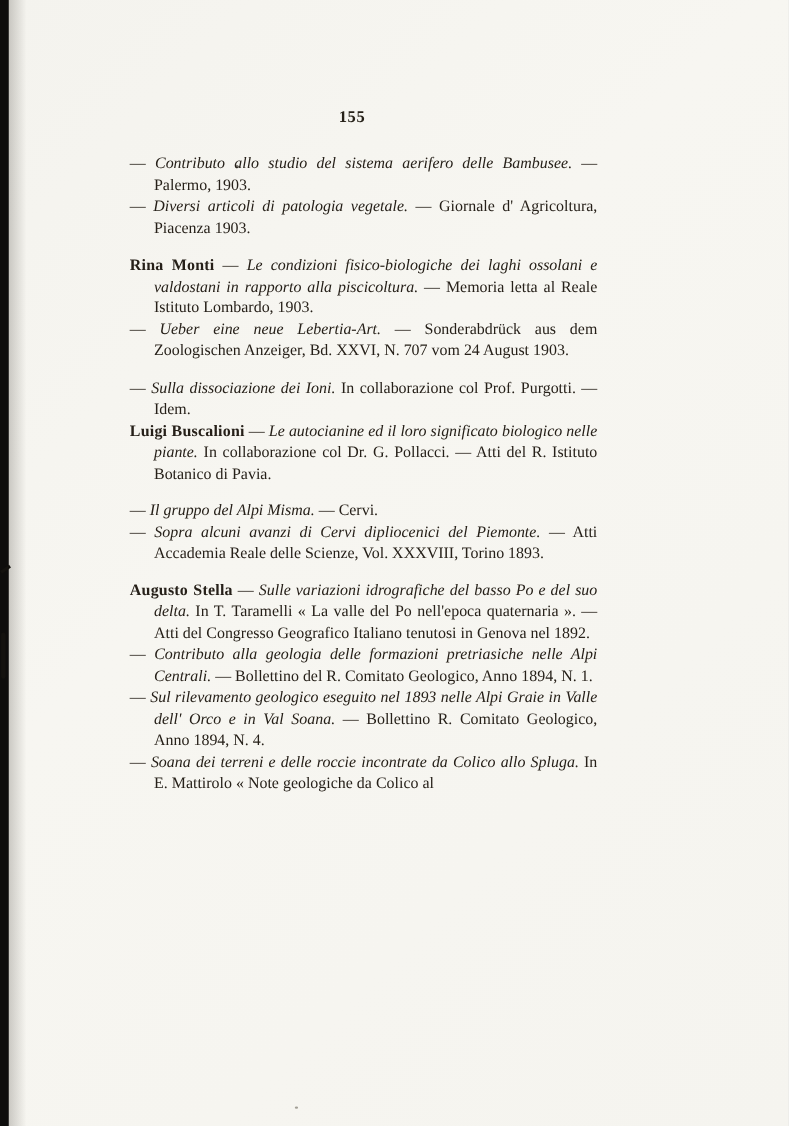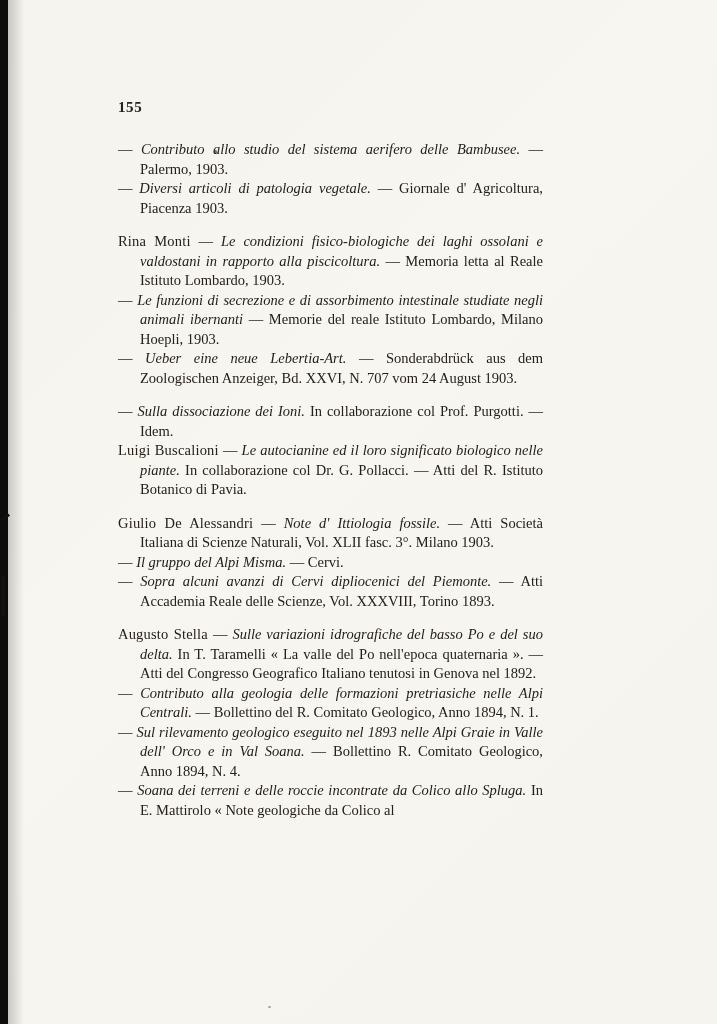--- a/index.html
+++ b/index.html
@@ -44,41 +44,41 @@
   .speck-2 {
     position: absolute; left: 268px; top: 1006px;
     width: 3px; height: 2px; background: #6b655a; border-radius: 50%;
     opacity: .6;
   }
   .page-number {
     position: absolute;
     top: 99px; left: 118px; width: 424px;
     padding-right: 20px;
     box-sizing: border-box;
-    text-align: left;
+    text-align: center;
     font-size: 15px;
     font-weight: bold;
     letter-spacing: 0.6px;
     color: #272219;
   }
   .content {
     position: absolute;
     top: 140px; left: 118px; width: 425px;
     color: #262019;
     font-size: 14.5px;
     line-height: 19.5px;
     text-align: justify;
   }
   .group { margin-bottom: 14px; }
   .entry {
     margin: 0;
     padding-left: 22px;
     text-indent: -22px;
   }
-  .author { font-weight: normal; letter-spacing: 0.2px; }
+  .author { font-weight: bold; letter-spacing: 0.2px; }
   .italic { font-style: italic; margin-top: 33px; }
   .roman { font-style: normal; }
 </style>
 </head>
 <body>
 
 <div class="page">
   <div class="scan-edge-left"></div>
   <div class="scan-shadow"></div>
   <div class="scan-mark-slash"></div>
@@ -88,29 +88,27 @@
 
   <div class="page-number">155</div>
 
   <div class="content">
       <div class="group">
         <p class="entry"><span class="roman">— </span><span class="italic">Contributo allo studio del sistema aerifero delle Bambusee.</span><span class="roman"> — Palermo, 1903.</span></p>
         <p class="entry"><span class="roman">— </span><span class="italic">Diversi articoli di patologia vegetale.</span><span class="roman"> — Giornale d' Agricoltura, Piacenza 1903.</span></p>
       </div>
       <div class="group">
         <p class="entry"><span class="author">Rina Monti</span><span class="roman"> — </span><span class="italic">Le condizioni fisico-biologiche dei laghi ossolani e valdostani in rapporto alla piscicoltura.</span><span class="roman"> — Memoria letta al Reale Istituto Lombardo, 1903.</span></p>
-        <p class="entry"><span class="roman">— </span><span class="italic">Le funzioni di secrezione e di assorbimento intestinale studiate negli animali ibernanti</span><span class="roman"> — Memorie del reale Istituto Lombardo, Milano Hoepli, 1903.</span></p>
         <p class="entry"><span class="roman">— </span><span class="italic">Ueber eine neue Lebertia-Art.</span><span class="roman"> — Sonderabdrück aus dem Zoologischen Anzeiger, Bd. XXVI, N. 707 vom 24 August 1903.</span></p>
       </div>
       <div class="group">
         <p class="entry"><span class="roman">— </span><span class="italic">Sulla dissociazione dei Ioni.</span><span class="roman"> In collaborazione col Prof. Purgotti. — Idem.</span></p>
         <p class="entry"><span class="author">Luigi Buscalioni</span><span class="roman"> — </span><span class="italic">Le autocianine ed il loro significato biologico nelle piante.</span><span class="roman"> In collaborazione col Dr. G. Pollacci. — Atti del R. Istituto Botanico di Pavia.</span></p>
       </div>
       <div class="group">
-        <p class="entry"><span class="author">Giulio De Alessandri</span><span class="roman"> — </span><span class="italic">Note d' Ittiologia fossile.</span><span class="roman"> — Atti Società Italiana di Scienze Naturali, Vol. XLII fasc. 3°. Milano 1903.</span></p>
         <p class="entry"><span class="roman">— </span><span class="italic">Il gruppo del Alpi Misma.</span><span class="roman"> — Cervi.</span></p>
         <p class="entry"><span class="roman">— </span><span class="italic">Sopra alcuni avanzi di Cervi dipliocenici del Piemonte.</span><span class="roman"> — Atti Accademia Reale delle Scienze, Vol. XXXVIII, Torino 1893.</span></p>
       </div>
       <div class="group">
         <p class="entry"><span class="author">Augusto Stella</span><span class="roman"> — </span><span class="italic">Sulle variazioni idrografiche del basso Po e del suo delta.</span><span class="roman"> In T. Taramelli « La valle del Po nell'epoca quaternaria ». — Atti del Congresso Geografico Italiano tenutosi in Genova nel 1892.</span></p>
         <p class="entry"><span class="roman">— </span><span class="italic">Contributo alla geologia delle formazioni pretriasiche nelle Alpi Centrali.</span><span class="roman"> — Bollettino del R. Comitato Geologico, Anno 1894, N. 1.</span></p>
         <p class="entry"><span class="roman">— </span><span class="italic">Sul rilevamento geologico eseguito nel 1893 nelle Alpi Graie in Valle dell' Orco e in Val Soana.</span><span class="roman"> — Bollettino R. Comitato Geologico, Anno 1894, N. 4.</span></p>
         <p class="entry"><span class="roman">— </span><span class="italic">Soana dei terreni e delle roccie incontrate da Colico allo Spluga.</span><span class="roman"> In E. Mattirolo « Note geologiche da Colico al</span></p>
       </div>
     </div>

